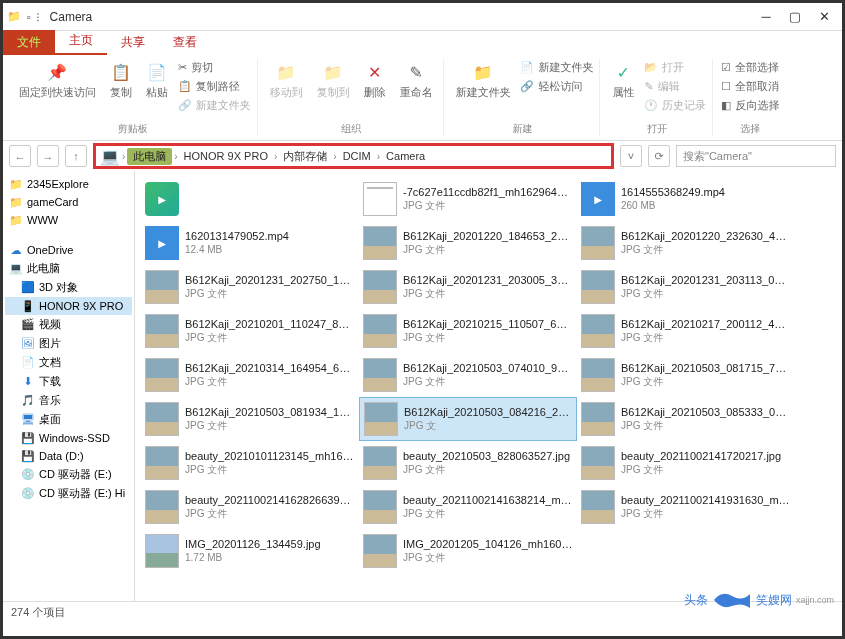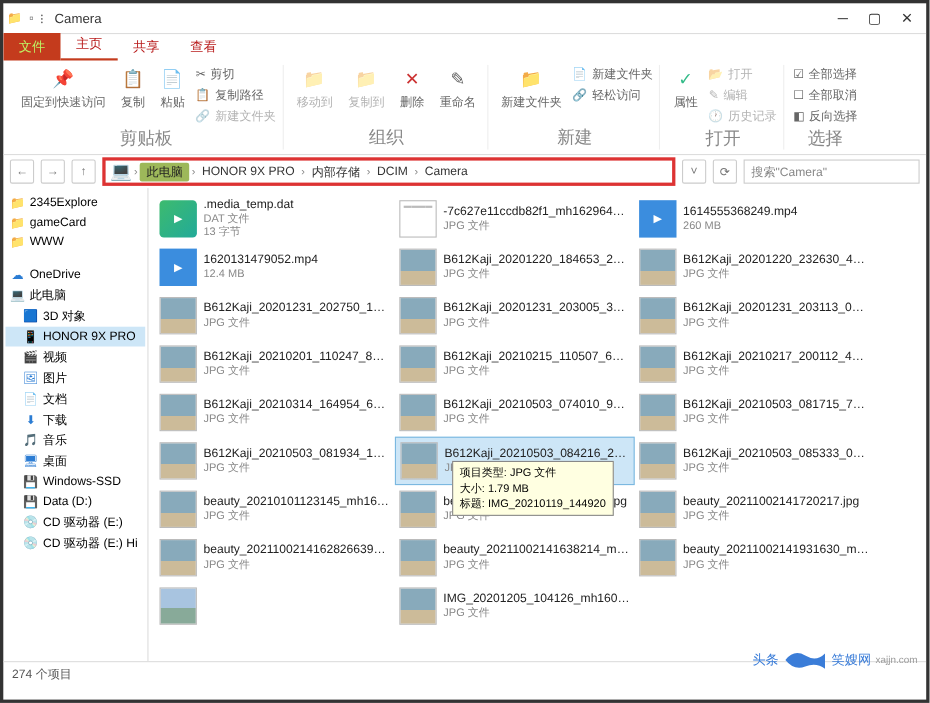--- a/index.html
+++ b/index.html
@@ -16,21 +16,21 @@
 .tab.active{border-bottom:2px solid #c43b1d}
 .ribbon{height:86px;border-bottom:1px solid #ddd;display:flex;padding:4px 6px;gap:2px}
 .rgroup{display:flex;flex-direction:column;align-items:center;padding:0 6px;border-right:1px solid #eee}
 .rgroup:last-child{border:none}
 .rgroup .btns{display:flex;gap:6px;align-items:flex-start;flex:1}
 .rbtn{display:flex;flex-direction:column;align-items:center;gap:2px;font-size:11px;color:#666;cursor:pointer;padding:2px 4px}
 .rbtn.disabled{opacity:.5}
 .ricon{width:22px;height:22px;display:flex;align-items:center;justify-content:center;font-size:16px}
 .rsmall{font-size:11px;color:#666;display:flex;align-items:center;gap:4px;padding:1px 0;cursor:pointer}
 .rsmall.disabled{opacity:.5}
-.glabel{font-size:16px;color:#888;margin-top:2px}
+.glabel{font-size:10px;color:#888;margin-top:2px}
 .addrrow{height:30px;display:flex;align-items:center;padding:4px 6px;gap:6px}
 .navbtn{width:22px;height:22px;border:1px solid #ccc;border-radius:2px;display:flex;align-items:center;justify-content:center;font-size:11px;color:#777;cursor:pointer}
 .addrbox{flex:1;border:3px solid #d33;display:flex;align-items:center;height:26px;padding:0 4px;background:#fff}
 .crumb{display:flex;align-items:center;font-size:11px;color:#333;padding:0 4px;cursor:pointer}
 .crumb.hl{background:#9db85a;color:#222;border-radius:2px;padding:1px 6px}
 .crumb-sep{color:#888;font-size:10px;padding:0 2px}
 .searchbox{width:160px;height:22px;border:1px solid #ccc;font-size:11px;padding:0 6px;color:#888;display:flex;align-items:center}
 .content{display:flex;height:430px}
 .tree{width:132px;border-right:1px solid #ddd;overflow:hidden;padding:4px 2px;font-size:11px}
 .titem{display:flex;align-items:center;gap:4px;padding:2px 4px;cursor:pointer;white-space:nowrap}
@@ -246,32 +246,22 @@
       <div class="titem" style="padding-left: 16px;">
         <span class="ticon">💿</span>
         <span>CD 驱动器 (E:)</span>
       </div>
       <div class="titem" style="padding-left: 16px;">
         <span class="ticon">💿</span>
         <span>CD 驱动器 (E:) Hi</span>
       </div>
     </div>
   <div class="files" id="files">
-    <div class="tooltip" style="left:276px;top:248px">
-      <div>项目类型: JPG 文件</div>
-      <div>大小: 1.79 MB</div>
-      <div>标题: IMG_20210119_144920</div>
-    </div>
   <div class="fitem">
         <div class="fthumb" style="background: linear-gradient(135deg, rgb(61, 187, 110), rgb(34, 170, 153)); border-radius: 4px; color: rgb(255, 255, 255);">▶</div>
-        <div class="ftxt">
-          <div class="fname">.media_temp.dat</div>
-          <div class="ftype">DAT 文件</div>
-          <div class="ftype">13 字节</div>
-        </div>
       </div>
       <div class="fitem">
         <div class="fthumb th-txt">
           <div style="width:100%;height:2px;background:#bbb;margin:1px 0"></div>
           <div style="width:100%;height:2px;background:#bbb;margin:1px 0"></div>
           <div style="width:100%;height:2px;background:#bbb;margin:1px 0"></div>
           <div style="width:100%;height:2px;background:#bbb;margin:1px 0"></div>
         </div>
         <div class="ftxt">
           <div class="fname">-7c627e11ccdb82f1_mh1629641102037.jpg</div>
@@ -427,20 +417,24 @@
       </div>
       <div class="fitem">
         <div class="fthumb th-img"></div>
         <div class="ftxt">
           <div class="fname">beauty_20211002141931630_mh1633179339702.jpg</div>
           <div class="ftype">JPG 文件</div>
         </div>
       </div>
       <div class="fitem">
         <div class="fthumb" style="background: linear-gradient(rgb(168, 196, 224) 55%, rgb(136, 170, 153) 55%); border: 1px solid rgb(187, 187, 187);"></div>
+        <div class="ftxt">
+          <div class="fname">IMG_20201126_134459.jpg</div>
+          <div class="ftype">1.72 MB</div>
+        </div>
       </div>
       <div class="fitem">
         <div class="fthumb th-img"></div>
         <div class="ftxt">
           <div class="fname">IMG_20201205_104126_mh1607166459.jpg</div>
           <div class="ftype">JPG 文件</div>
         </div>
       </div>
     </div>
 </div>

